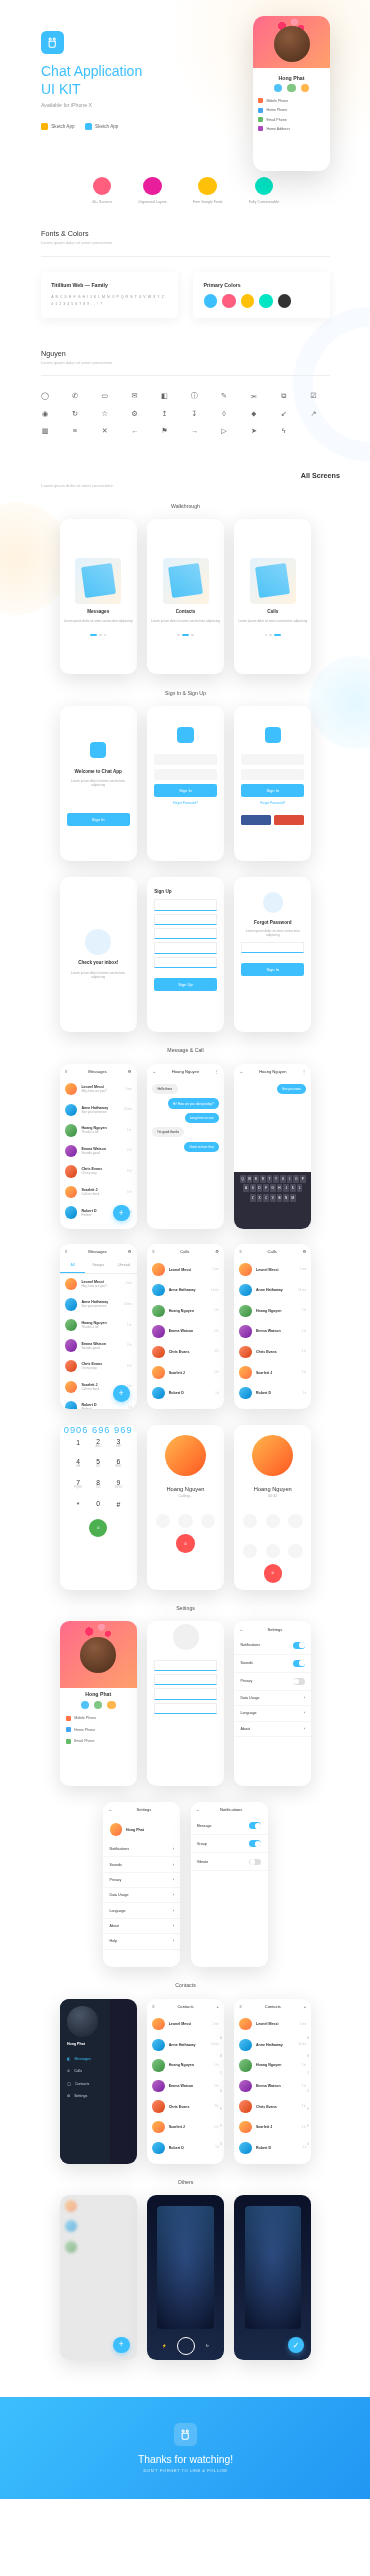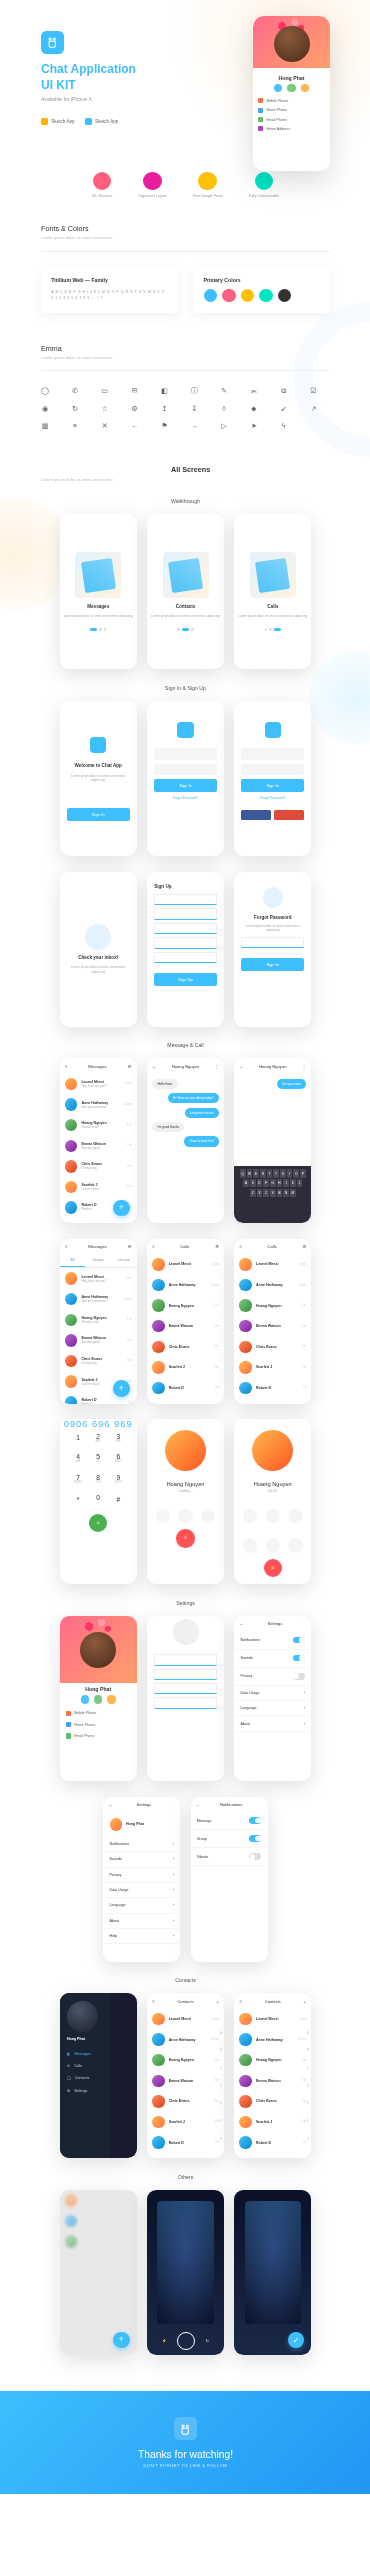--- a/index.html
+++ b/index.html
@@ -1,19 +1,19 @@
 <!DOCTYPE html>
 <html style="font-size:8.2px"><head>
 <meta charset="utf-8">
 <style>
 *{margin:0;padding:0;box-sizing:border-box;font-family:-apple-system,BlinkMacSystemFont,sans-serif}
 body{background:#fff;width:371px;margin:0 auto;color:#333}
 .hero{position:relative;padding:31px 41px 20.6px;background:radial-gradient(circle at 80% 20%,#fff6e8 0%,transparent 40%)}
 .logo-badge{width:23px;height:23px;background:#3DBFFE;border-radius:5.2px;display:flex;align-items:center;justify-content:center;color:#fff;font-size:11.3px;margin-bottom:8.2px}
-.hero h1{color:#3DBFFE;font-size:12px;font-weight:700;line-height:1.3}
+.hero h1{color:#3DBFFE;font-size:14px;font-weight:400;line-height:1.3}
 .hero-sub{font-size:5.2px;color:#999;margin-top:3.1px}
 .phone-mock{position:absolute;right:41px;top:15.5px;width:77px;height:155px;background:#fff;border-radius:11.3px;box-shadow:0 10.3px 31px rgba(0,0,0,.15);overflow:hidden}
 .phone-top-img{height:52px;background:linear-gradient(135deg,#ff6b8a,#ffa06b);position:relative}
 .phone-face{width:36px;height:36px;background:radial-gradient(circle at 40% 30%,#8b5a3c,#4a2c1a);border-radius:50%;position:absolute;left:50%;top:10.3px;transform:translateX(-50%)}
 .phone-flowers{position:absolute;top:0;left:30%;width:31px;height:20.6px;background:radial-gradient(circle at 20% 50%,#ff3366 0 4.1px,transparent 4.1px),radial-gradient(circle at 60% 30%,#ff99aa 0 3.6px,transparent 3.6px),radial-gradient(circle at 80% 60%,#ff3366 0 3.1px,transparent 3.1px)}
 .phone-body{padding:4.1px}
 .phone-name{font-size:5.2px;font-weight:600;text-align:center;margin:3.1px 0}
 .phone-actions{display:flex;justify-content:center;gap:5.2px;margin-bottom:4.1px}
 .phone-actions span{width:8.2px;height:8.2px;border-radius:50%}
 .pa1{background:#4FC3F7}.pa2{background:#81C784}.pa3{background:#FFB74D}
@@ -36,21 +36,21 @@
 .fonts-cols{display:flex;gap:15.5px}
 .font-card{flex:1;background:#fff;border-radius:4.1px;padding:10.3px;box-shadow:0 2.1px 10.3px rgba(0,0,0,.06)}
 .font-card h3{font-size:5.2px;font-weight:600;margin-bottom:6.2px}
 .font-sample{font-size:3.6px;color:#999;line-height:1.8;letter-spacing:0.5px}
 .color-swatches{display:flex;gap:5.2px;margin-top:5.2px}
 .swatch{width:13.4px;height:13.4px;border-radius:50%}
 .sw1{background:#3DBFFE}.sw2{background:#FF5E7E}.sw3{background:#FFC107}.sw4{background:#00E5C4}.sw5{background:#333}
 .icon-grid{display:grid;grid-template-columns:repeat(10,1fr);gap:9.3px;margin-top:10.3px}
 .ig{width:8.2px;height:8.2px;color:#666;font-size:7.2px;text-align:center}
 .screens-section{padding:20.6px 31px;position:relative}
-.screens-section h2{font-size:7.2px;text-align:center;margin-bottom:3.1px;padding-left:10.3px}
+.screens-section h2{font-size:7.2px;text-align:right;margin-bottom:3.1px;padding-left:10.3px}
 .bg-circle{position:absolute;border-radius:50%;z-index:-1}
 .bgc1{width:113px;height:113px;background:radial-gradient(circle,#fff3e0,transparent);left:-41px;top:52px}
 .bgc2{width:93px;height:93px;background:radial-gradient(circle,#e3f7ff,transparent);right:-31px;top:206px}
 .subsection-title{text-align:center;font-size:5.2px;color:#555;margin:15.5px 0 10.3px;font-weight:500}
 .screen-row{display:flex;justify-content:center;gap:10.3px;margin-bottom:15.5px}
 .screen{width:77px;height:155px;background:#fff;border-radius:9.3px;box-shadow:0 5.2px 20.6px rgba(0,0,0,.12);overflow:hidden;position:relative;font-size:3.6px}
 .screen.tall{height:165px}
 .scr-pad{padding:7.2px}
 .scr-center{display:flex;flex-direction:column;align-items:center;justify-content:center;height:100%;gap:5.2px}
 .scr-illust{width:46px;height:46px;background:linear-gradient(135deg,#e3f2fd,#fff3e0);border-radius:4.1px;position:relative}
@@ -215,21 +215,21 @@
         <div class="swatch sw3"></div>
         <div class="swatch sw4"></div>
         <div class="swatch sw5"></div>
       </div>
     </div>
   </div>
 </div>
 
 <div class="section" style="position:relative">
   <div class="bg-ring" style="right:-77px;top:-26px"></div>
-  <h2>Emma</h2>
+  <h2>Nguyen</h2>
   <div class="section-sub">Lorem ipsum dolor sit amet consectetur</div>
   <div class="divider"></div>
   <div class="icon-grid">
     <div class="ig">◯</div>
     <div class="ig">✆</div>
     <div class="ig">▭</div>
     <div class="ig">✉</div>
     <div class="ig">◧</div>
     <div class="ig">ⓘ</div>
     <div class="ig">✎</div>

